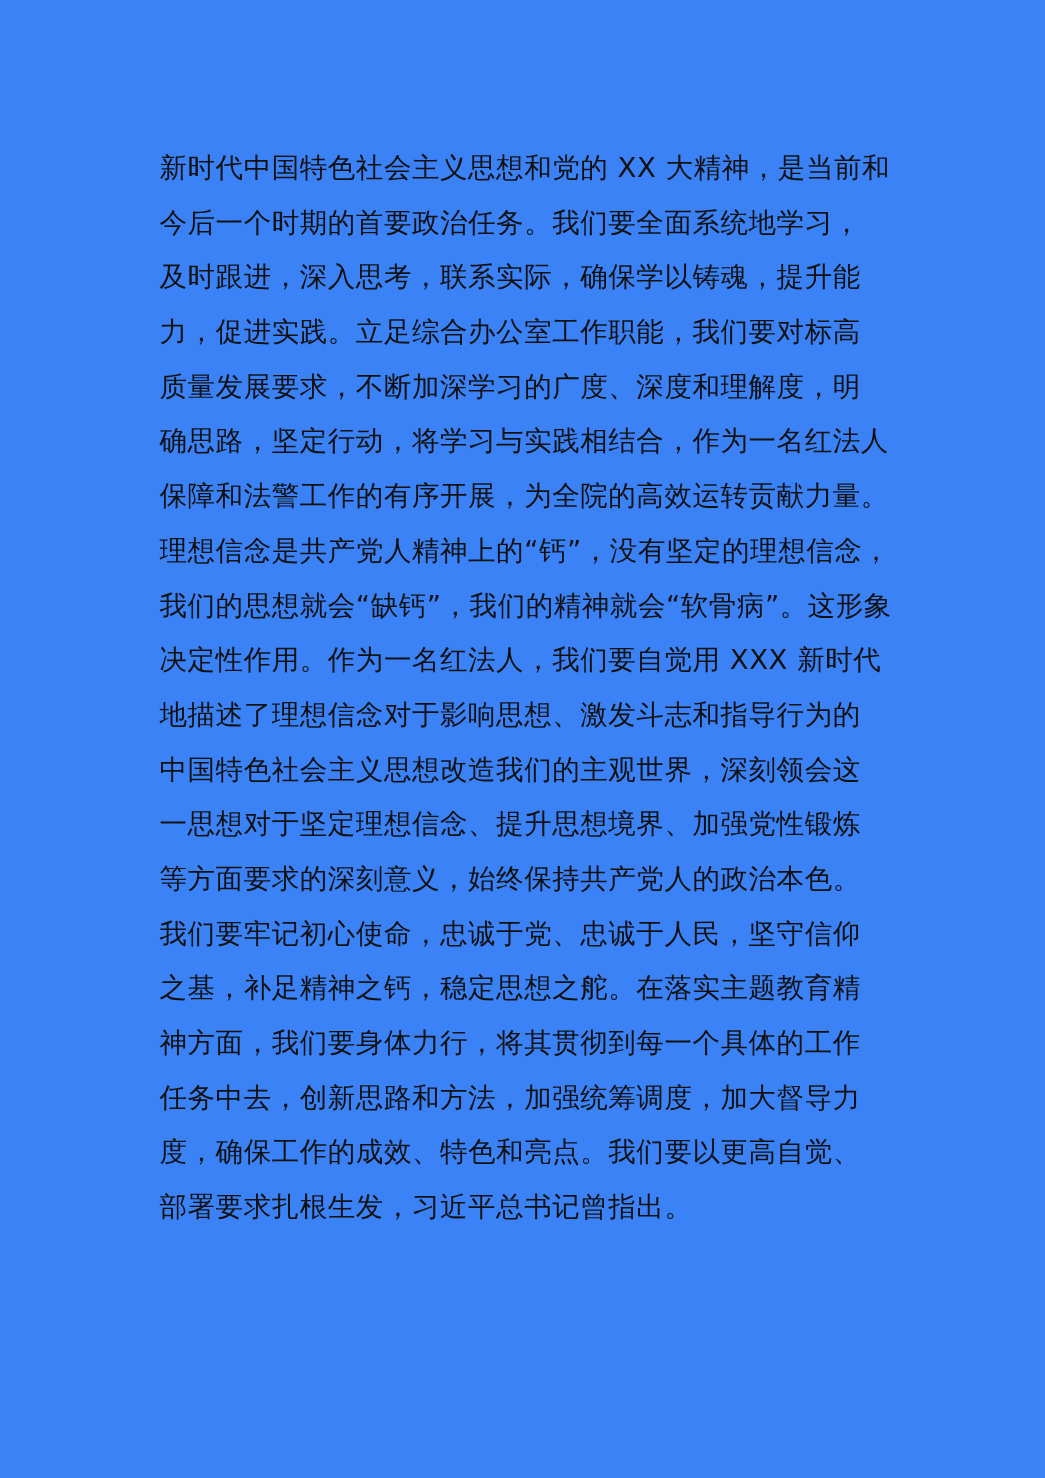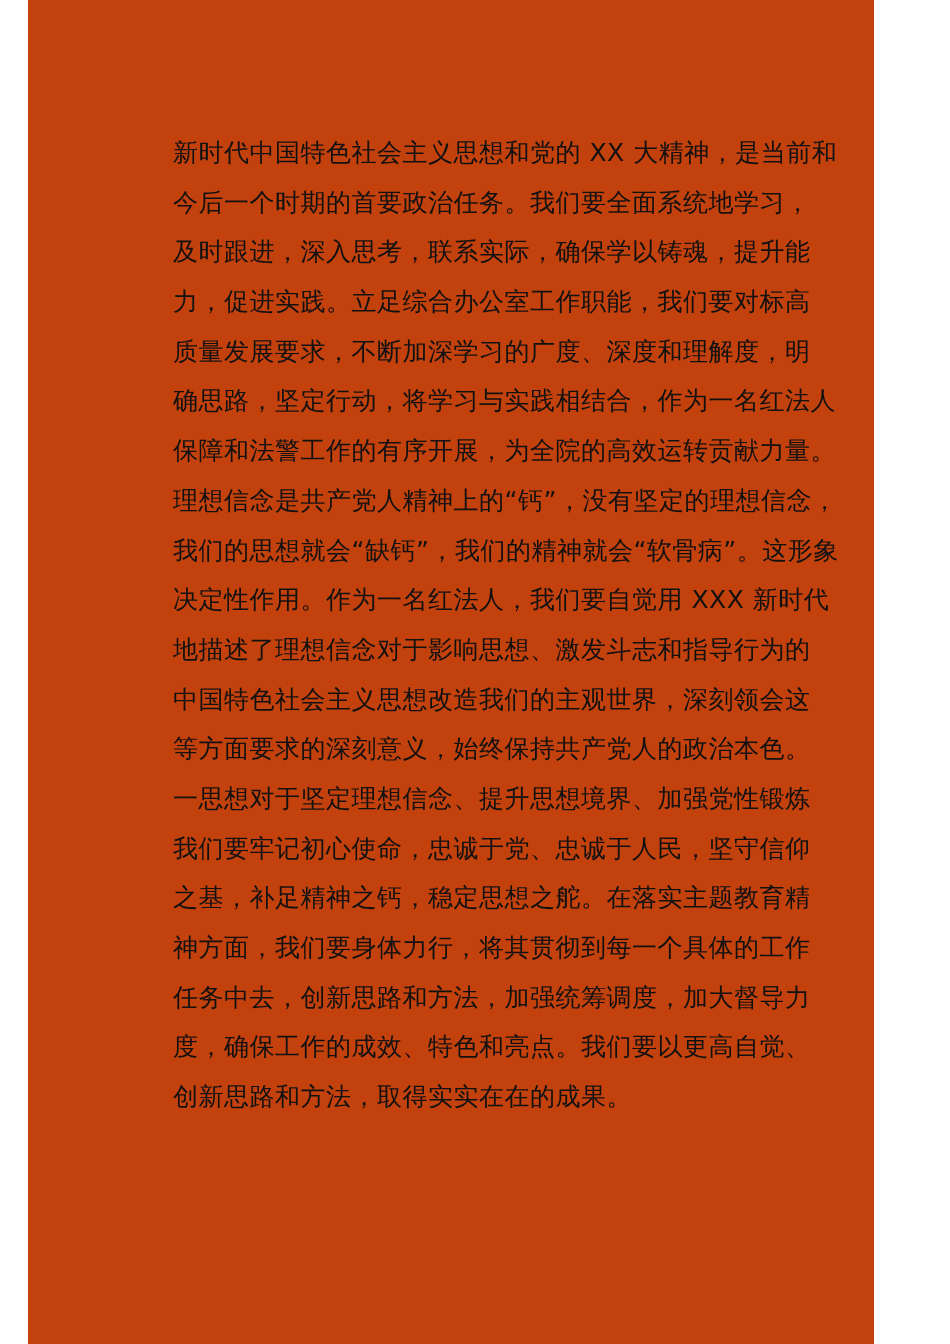--- a/index.html
+++ b/index.html
@@ -10,24 +10,23 @@
   body {
     width: 950px;
     height: 1344px;
     position: relative;
     overflow: hidden;
   }
   .page {
     position: absolute;
     left: 0;
     top: 0;
-    width: 846px;
+    width: 950px;
     height: 1344px;
-    background: #c2410c;
-    margin-left: 28px;
+    background: #3b82f6;
   }
   .content {
     position: absolute;
     left: 145px;
     top: 128px;
     width: 665px;
     font-family: "DejaVu Sans", "Liberation Sans", sans-serif;
     font-size: 25px;
     color: #111111;
   }
@@ -49,22 +48,22 @@
     <span class="line">及时跟进，深入思考，联系实际，确保学以铸魂，提升能</span>
     <span class="line">力，促进实践。立足综合办公室工作职能，我们要对标高</span>
     <span class="line">质量发展要求，不断加深学习的广度、深度和理解度，明</span>
     <span class="line">确思路，坚定行动，将学习与实践相结合，作为一名红法人</span>
     <span class="line">保障和法警工作的有序开展，为全院的高效运转贡献力量。</span>
     <span class="line">理想信念是共产党人精神上的“钙”，没有坚定的理想信念，</span>
     <span class="line">我们的思想就会“缺钙”，我们的精神就会“软骨病”。这形象</span>
     <span class="line">决定性作用。作为一名红法人，我们要自觉用 XXX 新时代</span>
     <span class="line">地描述了理想信念对于影响思想、激发斗志和指导行为的</span>
     <span class="line">中国特色社会主义思想改造我们的主观世界，深刻领会这</span>
+    <span class="line">一思想对于坚定理想信念、提升思想境界、加强党性锻炼</span>
     <span class="line">等方面要求的深刻意义，始终保持共产党人的政治本色。</span>
-    <span class="line">一思想对于坚定理想信念、提升思想境界、加强党性锻炼</span>
     <span class="line">我们要牢记初心使命，忠诚于党、忠诚于人民，坚守信仰</span>
     <span class="line">之基，补足精神之钙，稳定思想之舵。在落实主题教育精</span>
     <span class="line">神方面，我们要身体力行，将其贯彻到每一个具体的工作</span>
     <span class="line">任务中去，创新思路和方法，加强统筹调度，加大督导力</span>
     <span class="line">度，确保工作的成效、特色和亮点。我们要以更高自觉、</span>
-    <span class="line">创新思路和方法，取得实实在在的成果。</span>
+    <span class="line">部署要求扎根生发，习近平总书记曾指出。</span>
   </div>
 </div>
 
 </body></html>

